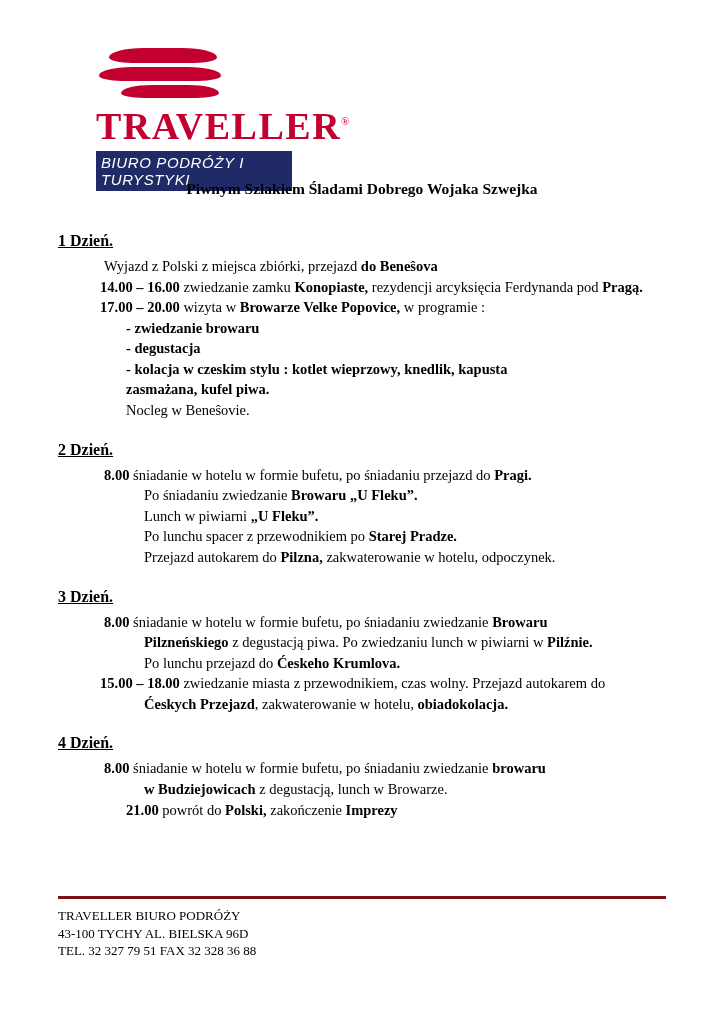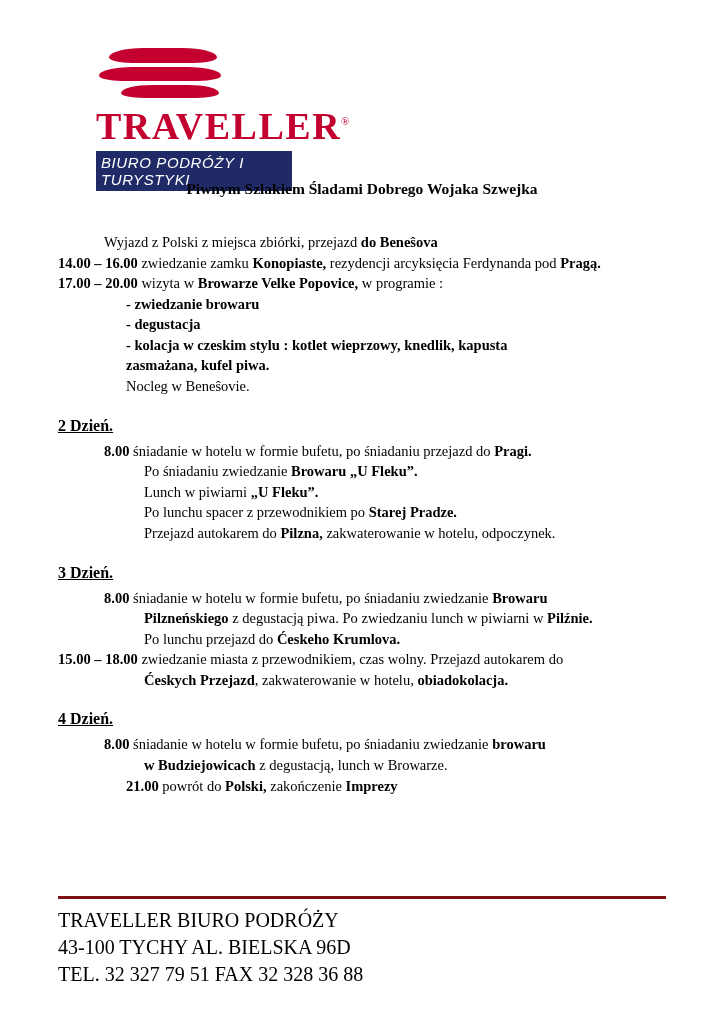--- a/index.html
+++ b/index.html
@@ -100,42 +100,42 @@
     font-size: 16px;
     text-decoration: underline;
     margin: 0 0 6px 0;
   }
   .day-block { margin-bottom: 20px; }
   .line {
     font-size: 14.5px;
     line-height: 1.42;
     margin: 0;
   }
-  .ind-0 { padding-left: 0; }
+  .ind-0 { padding-left: 0; margin-left: 42px; }
   .ind-1 { padding-left: 46px; }
   .ind-2 { padding-left: 68px; }
   .ind-3 { padding-left: 86px; }
 
   b { font-weight: bold; }
 
   
   .footer {
     position: absolute;
     left: 58px;
     top: 896px;
     width: 608px;
   }
   .footer-rule {
     height: 3px;
     background: #7b1113;
     width: 608px;
     margin-bottom: 8px;
   }
   .footer-line {
-    font-size: 20px;
+    font-size: 13px;
     line-height: 1.35;
     margin: 0;
   }
 </style>
 </head>
 <body>
 
 <div class="page">
 
   <div class="logo-block">
@@ -145,20 +145,21 @@
       <span class="wave w3" style="background: rgb(195, 0, 47);"></span>
     </div>
     <div class="logo-name" style="color: rgb(195, 0, 47);"><span>TRAVELLER</span><span class="logo-reg">®</span></div>
     <div class="logo-sub" style="background: rgb(31, 42, 102);">BIURO PODRÓŻY I TURYSTYKI</div>
   </div>
 
   <div class="doc">
     <div class="doc-title">Piwnym Szlakiem Śladami Dobrego Wojaka Szwejka</div>
     <div id="days-container">
         <div class="day-block">
+          <div class="day-head">1 Dzień.</div>
           <div class="line ind-1">Wyjazd z Polski z miejsca zbiórki, przejazd <b>do Beneŝova</b></div>
           <div class="line ind-0"><b>14.00 – 16.00</b> zwiedzanie zamku <b>Konopiaste,</b> rezydencji arcyksięcia Ferdynanda pod  <b>Pragą.</b></div>
           <div class="line ind-0"><b>17.00 – 20.00</b> wizyta w <b>Browarze Velke Popovice,</b> w programie :</div>
           <div class="line ind-2"><b>- zwiedzanie browaru</b></div>
           <div class="line ind-2"><b>- degustacja</b></div>
           <div class="line ind-2"><b>- kolacja w czeskim stylu : kotlet wieprzowy, knedlik, kapusta</b></div>
           <div class="line ind-2"><b> zasmażana, kufel piwa.</b></div>
           <div class="line ind-2"> Nocleg w Beneŝovie.</div>
         </div>
         <div class="day-block">

